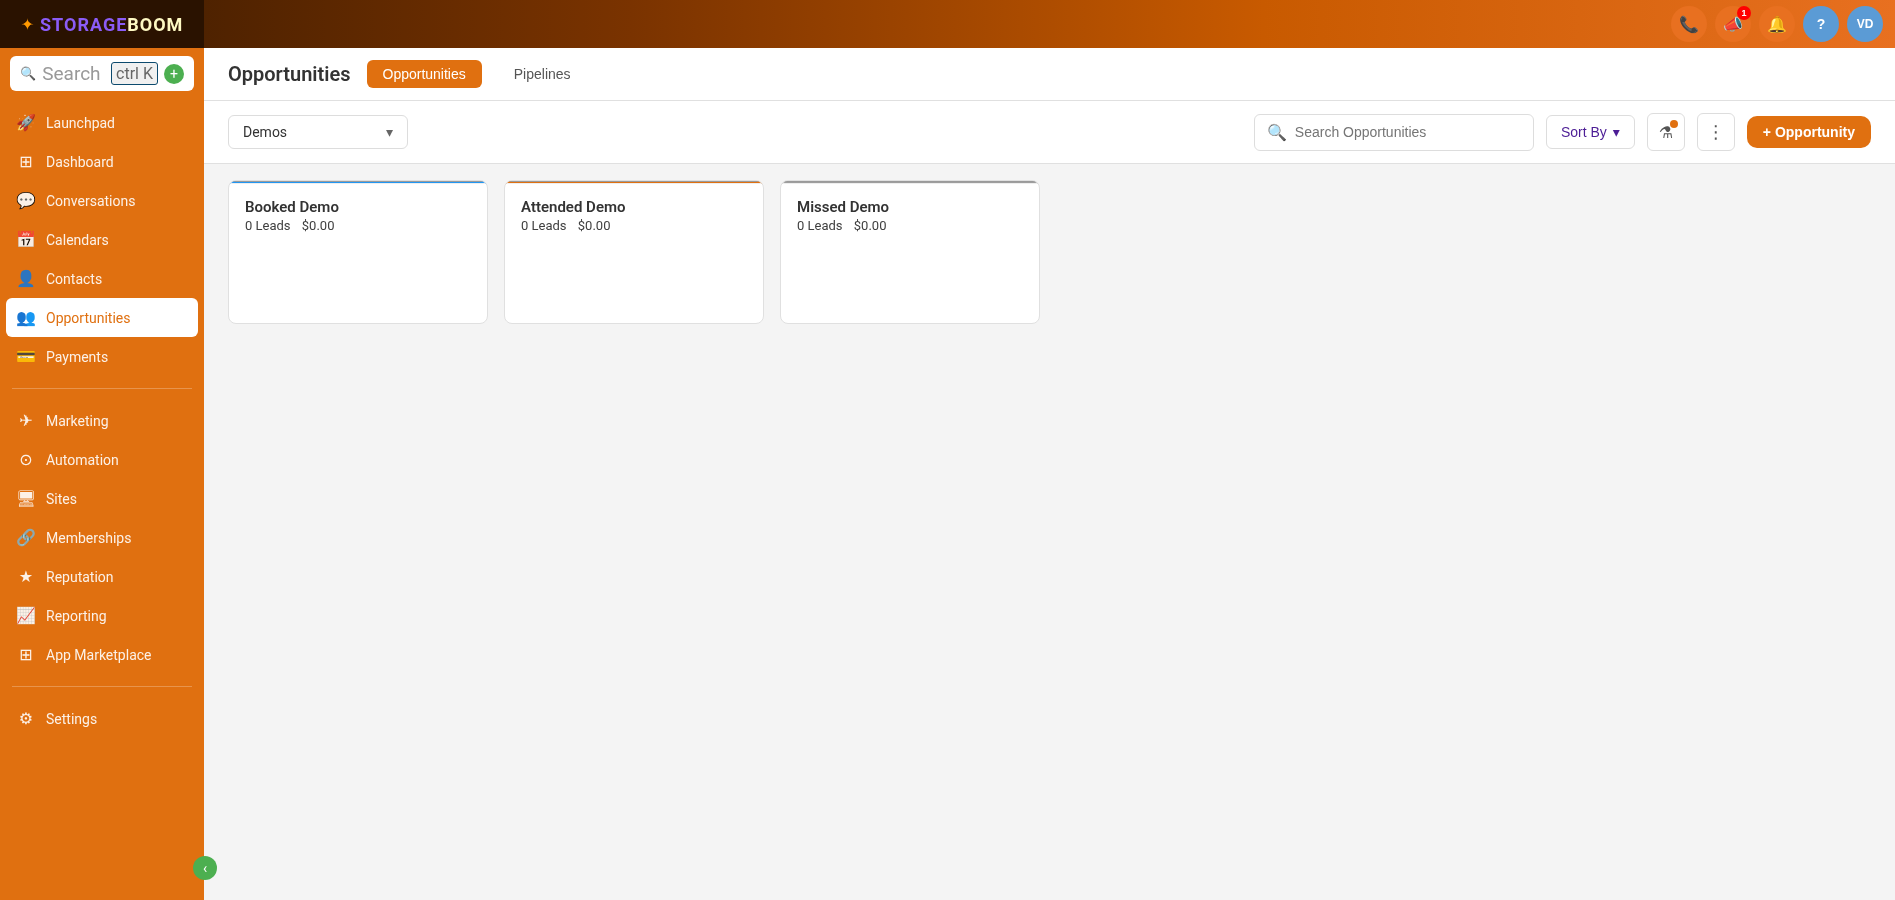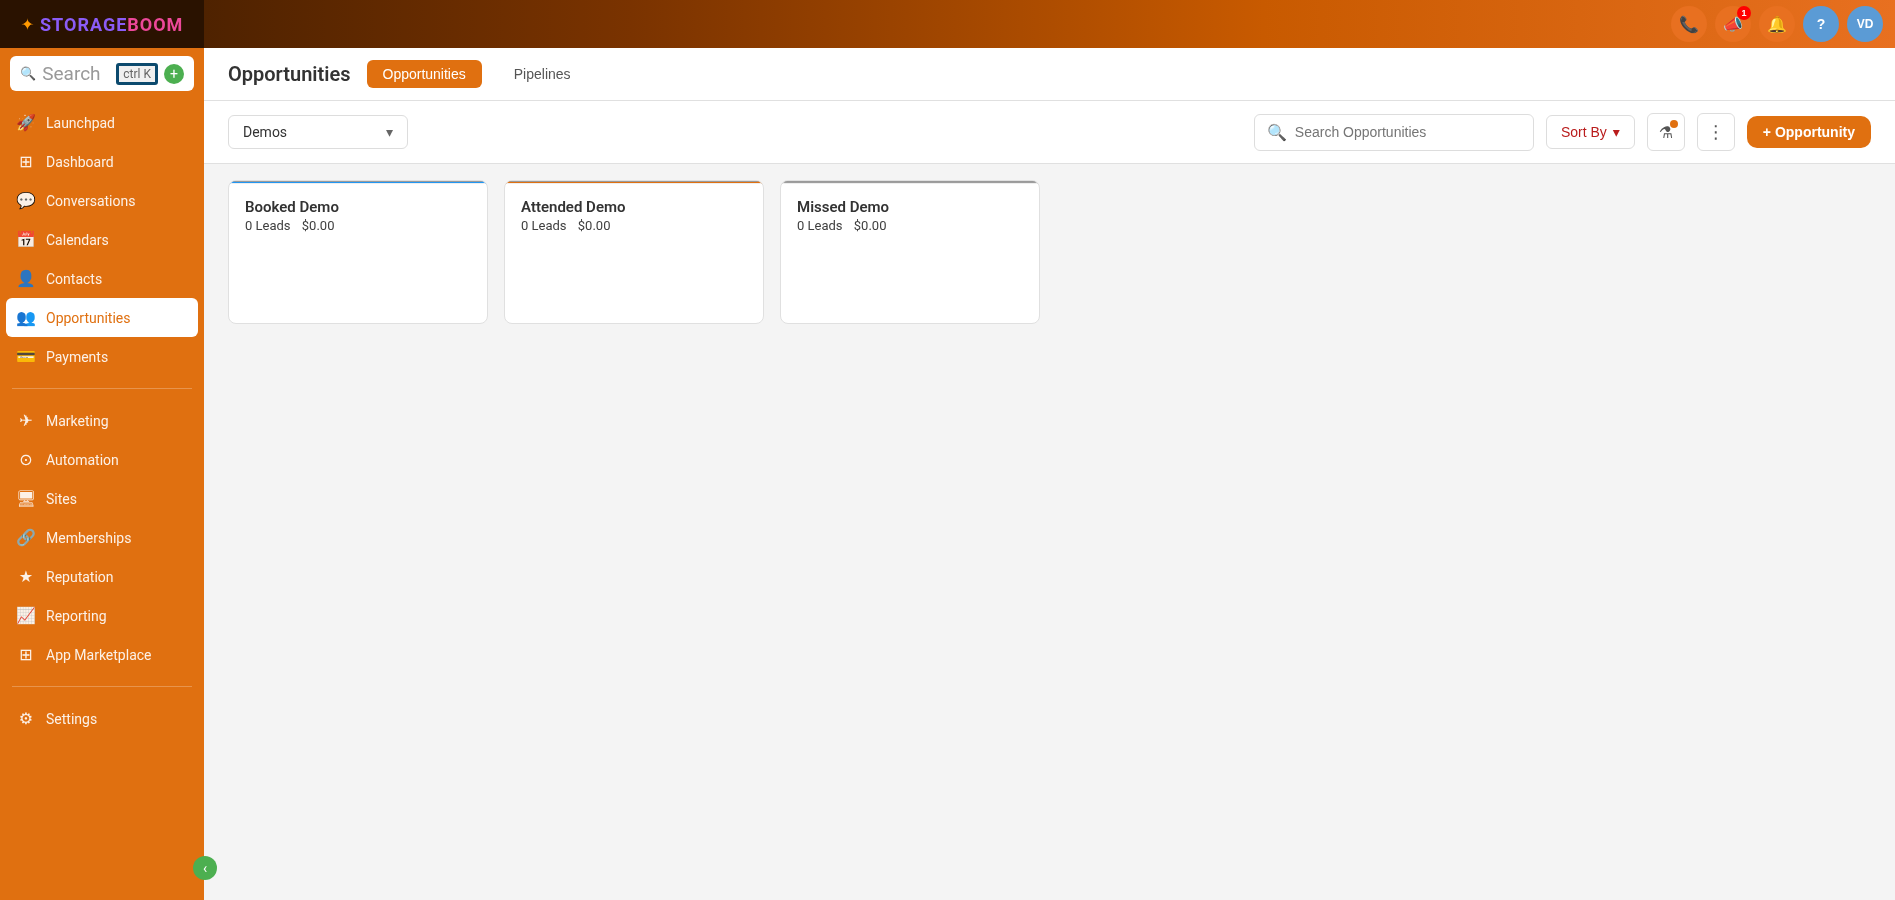--- a/index.html
+++ b/index.html
@@ -57,22 +57,22 @@
     .agency-location { color: rgba(255,255,255,0.8); font-size: 11px; }
     .agency-chevron { color: white; font-size: 12px; }
 
     .search-bar {
       display: flex; align-items: center; margin: 8px 10px; background: white;
       border-radius: 6px; padding: 6px 10px; gap: 6px; cursor: text;
     }
     .search-bar-icon { color: #aaa; font-size: 13px; }
     .search-bar-text { flex: 1; color: #999; font-size: 19px; }
     .search-bar-kbd {
-      background: #f0f0f0; border: 3px solid #0c4a6e; border-radius: 3px;
-      font-size: 12px; padding: 1px 4px; color: #666;
+      background: #f0f0f0; border: 1px solid #0c4a6e; border-radius: 3px;
+      font-size: 16px; padding: 1px 4px; color: #666;
     }
     .search-bar-plus {
       width: 20px; height: 20px; background: #4caf50; border-radius: 50%;
       color: white; font-size: 14px; display: flex; align-items: center; justify-content: center;
     }
 
     .nav-section { padding: 4px 0; }
     .nav-divider { border: none; border-top: 1px solid rgba(255,255,255,0.25); margin: 8px 12px; }
     .nav-item {
       display: flex; align-items: center; gap: 10px; padding: 10px 16px;
@@ -122,21 +122,21 @@
     .search-input-wrap {
       display: flex; align-items: center; gap: 8px; padding: 8px 12px;
       border: 1px solid #ddd; border-radius: 6px; background: white; min-width: 280px;
     }
     .search-input-wrap input {
       border: none; outline: none; font-size: 14px; color: #333; background: transparent; width: 100%;
     }
     .sort-btn {
       display: flex; align-items: center; gap: 6px; padding: 8px 14px;
       border: 1px solid #ddd; border-radius: 6px; background: white; cursor: pointer;
-      font-size: 14px; color: #b91c1c;
+      font-size: 14px; color: #4c1d95;
     }
     .filter-btn {
       position: relative; width: 38px; height: 38px; border: 1px solid #ddd;
       border-radius: 6px; background: white; cursor: pointer;
       display: flex; align-items: center; justify-content: center; font-size: 16px; color: #555;
     }
     .filter-dot {
       position: absolute; top: 6px; right: 6px; width: 8px; height: 8px;
       background: #e07010; border-radius: 50%;
     }
@@ -172,21 +172,21 @@
     .bar-red { background: #9e9e9e; }
     .kanban-body { padding: 10px; min-height: 80px; }
   </style>
 </head>
 <body>
 
 <div class="top-bar">
   <div class="top-bar-logo">
     <span class="logo-icon">✦</span>
     <span class="logo-text">
-      <span>STORAGE</span><span style="color:#ec4899">BOOM</span>
+      <span>STORAGE</span><span style="color:#fef9c3">BOOM</span>
     </span>
   </div>
   <div class="top-bar-actions">
     <button class="top-bar-btn btn-phone">📞</button>
     <button class="top-bar-btn btn-notify" style="position:relative">
       📣
       <span class="badge">1</span>
     </button>
     <button class="top-bar-btn btn-bell">🔔</button>
     <button class="top-bar-btn btn-help">?</button>

